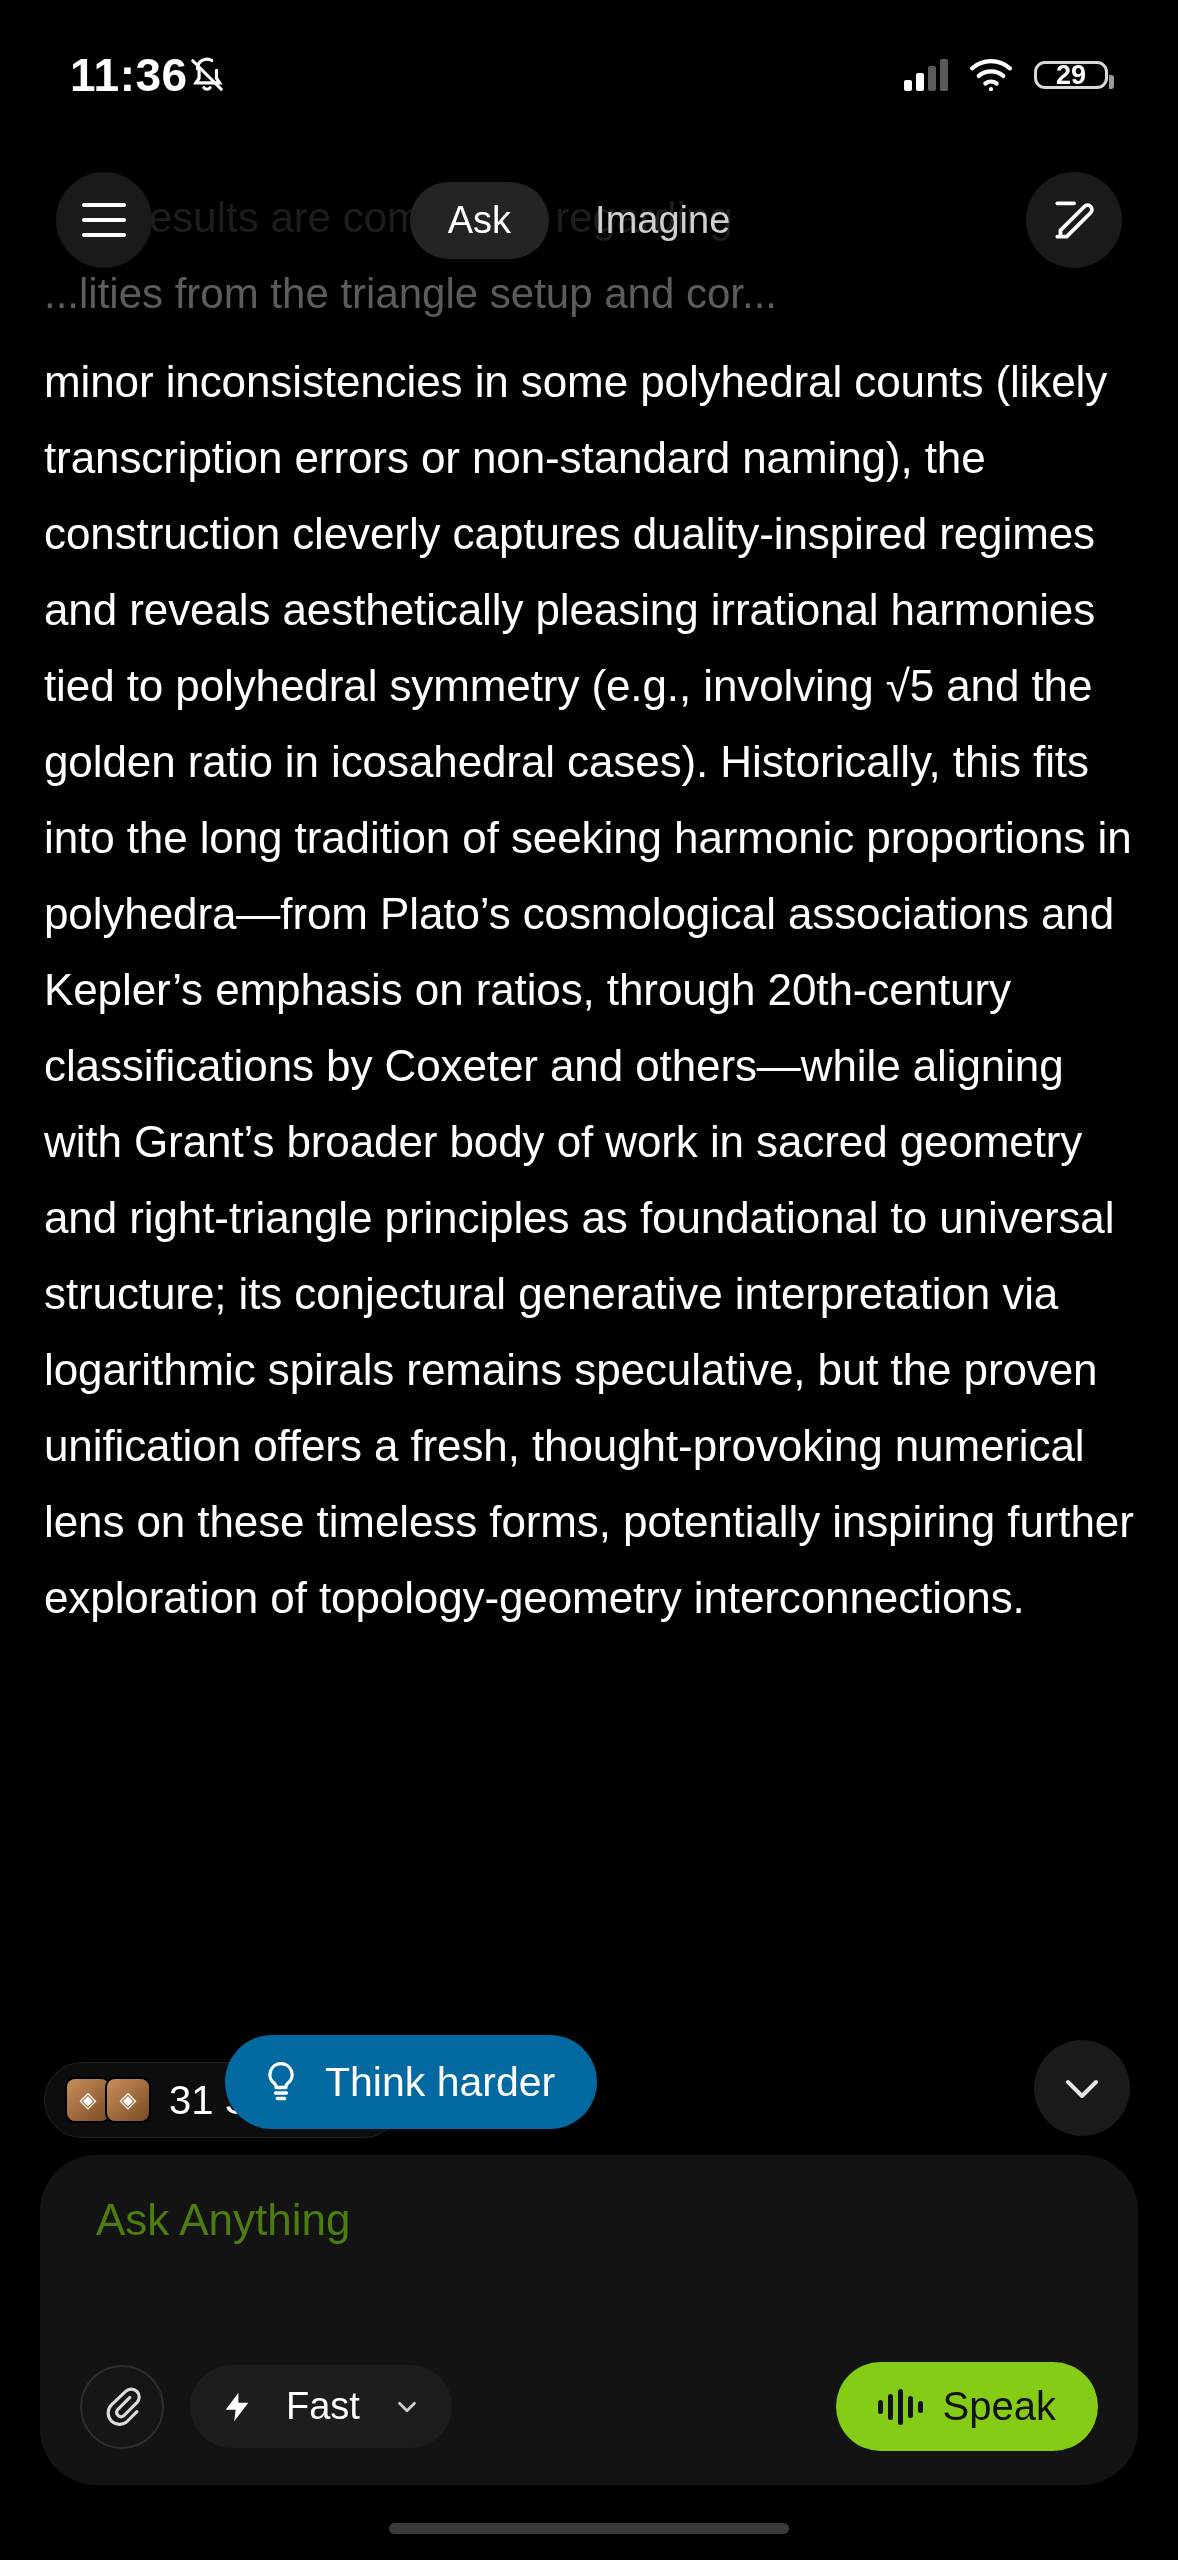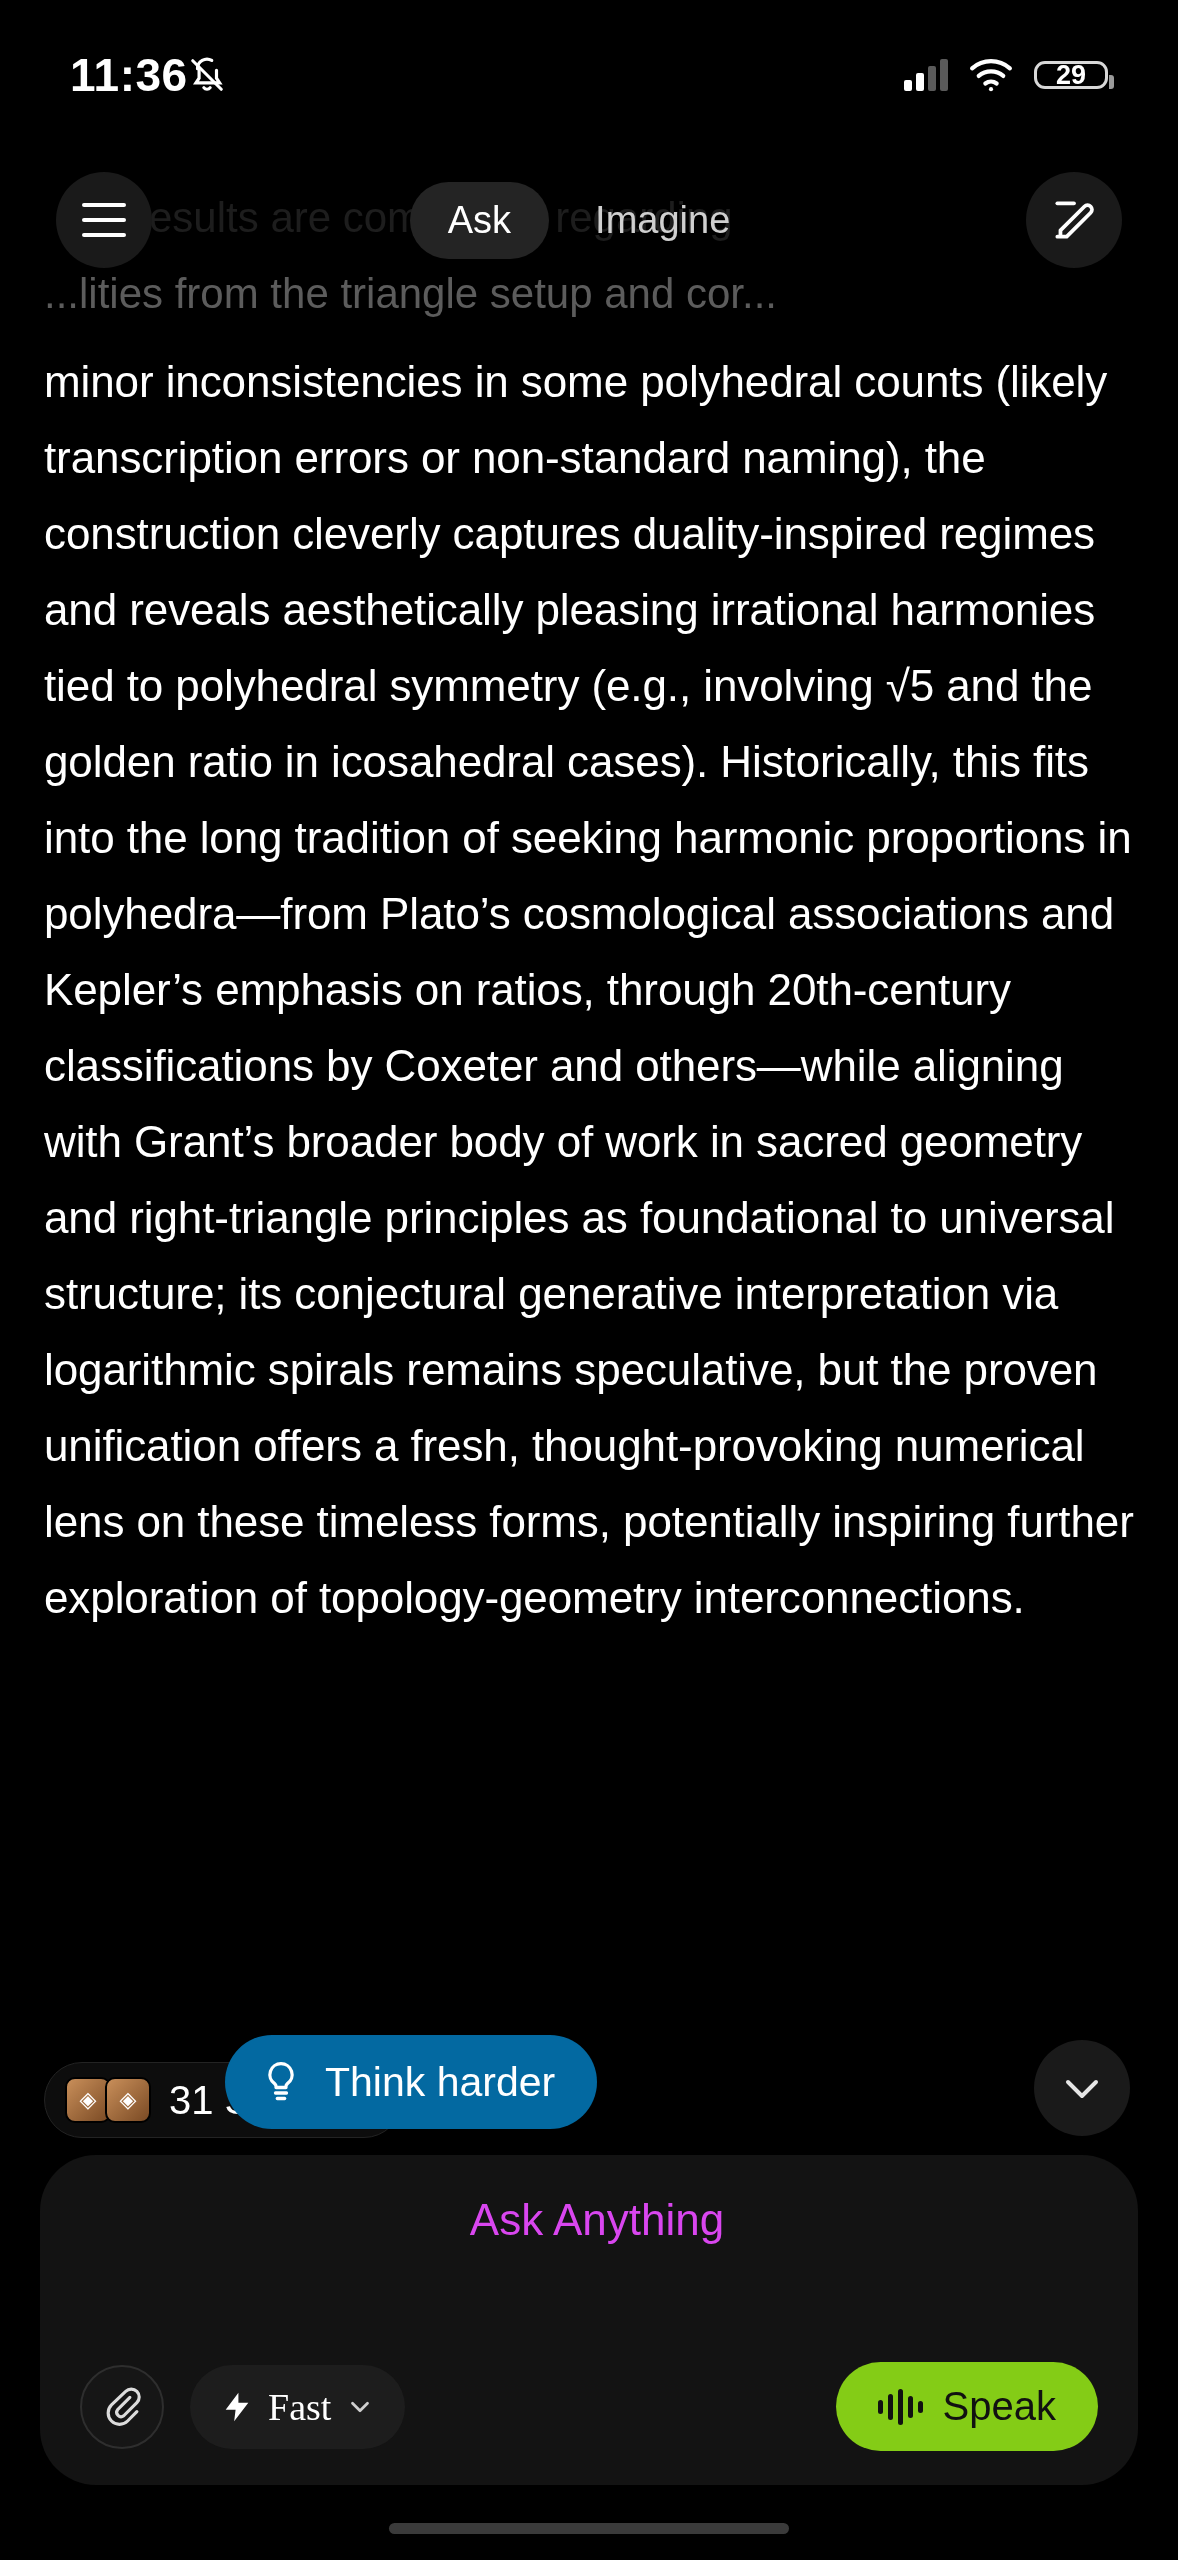--- a/index.html
+++ b/index.html
@@ -202,23 +202,22 @@
     height: 330px;
     background: #131313;
     border-radius: 56px;
     padding: 40px 40px 34px 40px;
     display: flex;
     flex-direction: column;
     justify-content: space-between;
   }
   .composer-placeholder {
     font-size: 44px;
-    color: #d946ef;
+    color: #4d7c0f;
     padding-left: 16px;
-    text-align: center;
   }
   .composer-bottom {
     display: flex;
     align-items: center;
     justify-content: space-between;
   }
   .composer-left {
     display: flex;
     align-items: center;
     gap: 26px;
@@ -226,25 +225,24 @@
   .attach-btn {
     width: 84px; height: 84px;
     border-radius: 50%;
     border: 2px solid #2e2e2e;
     background: #161616;
     display: flex; align-items: center; justify-content: center;
   }
   .model-chip {
     display: flex;
     align-items: center;
-    gap: 14px;
+    gap: 32px;
     background: #1d1d1d;
     border-radius: 44px;
     padding: 20px 30px;
-    font-family: Liberation Serif, serif;
   }
   .model-chip .label { font-size: 38px; color: #fff; }
   .speak-btn {
     display: flex;
     align-items: center;
     gap: 20px;
     background: #84cc16;
     color: #000;
     border-radius: 48px;
     padding: 22px 42px;

